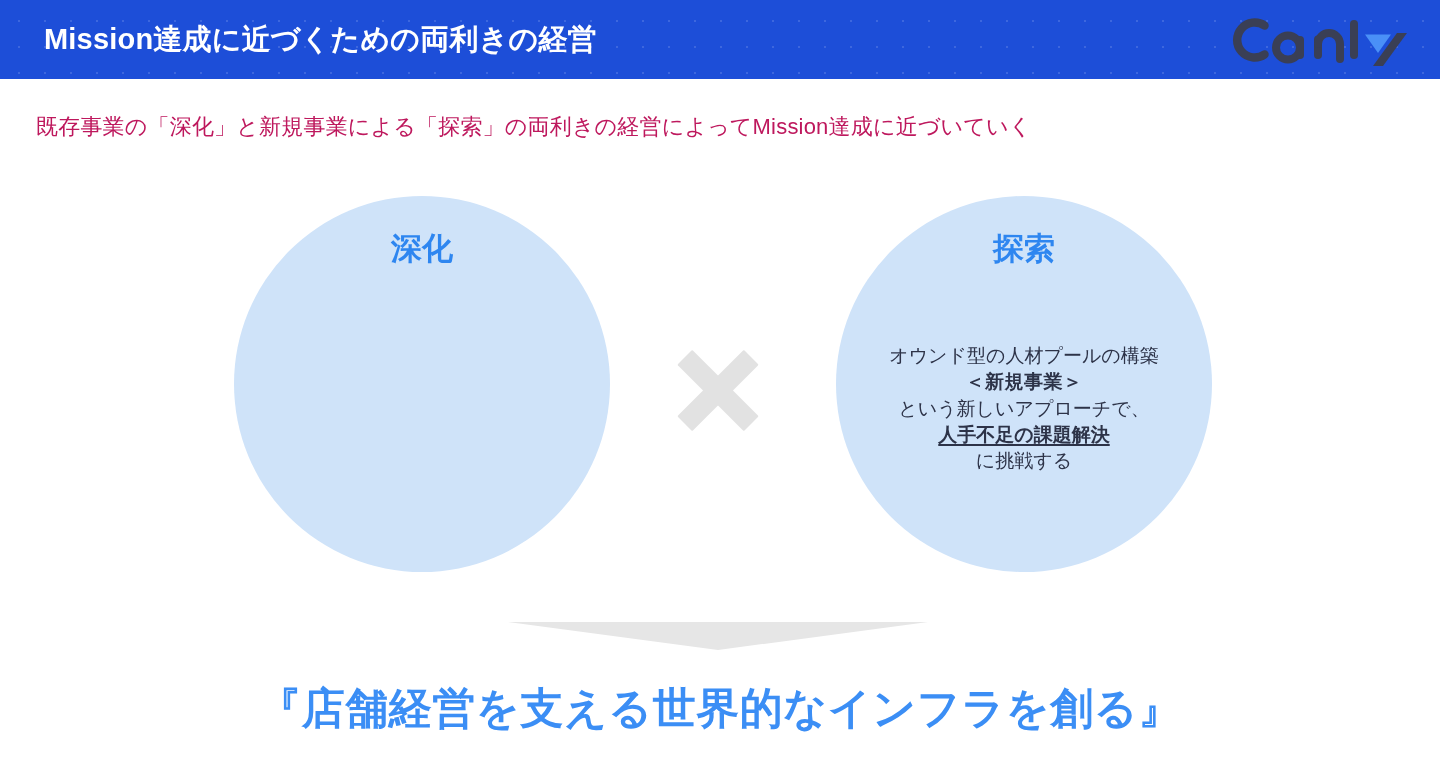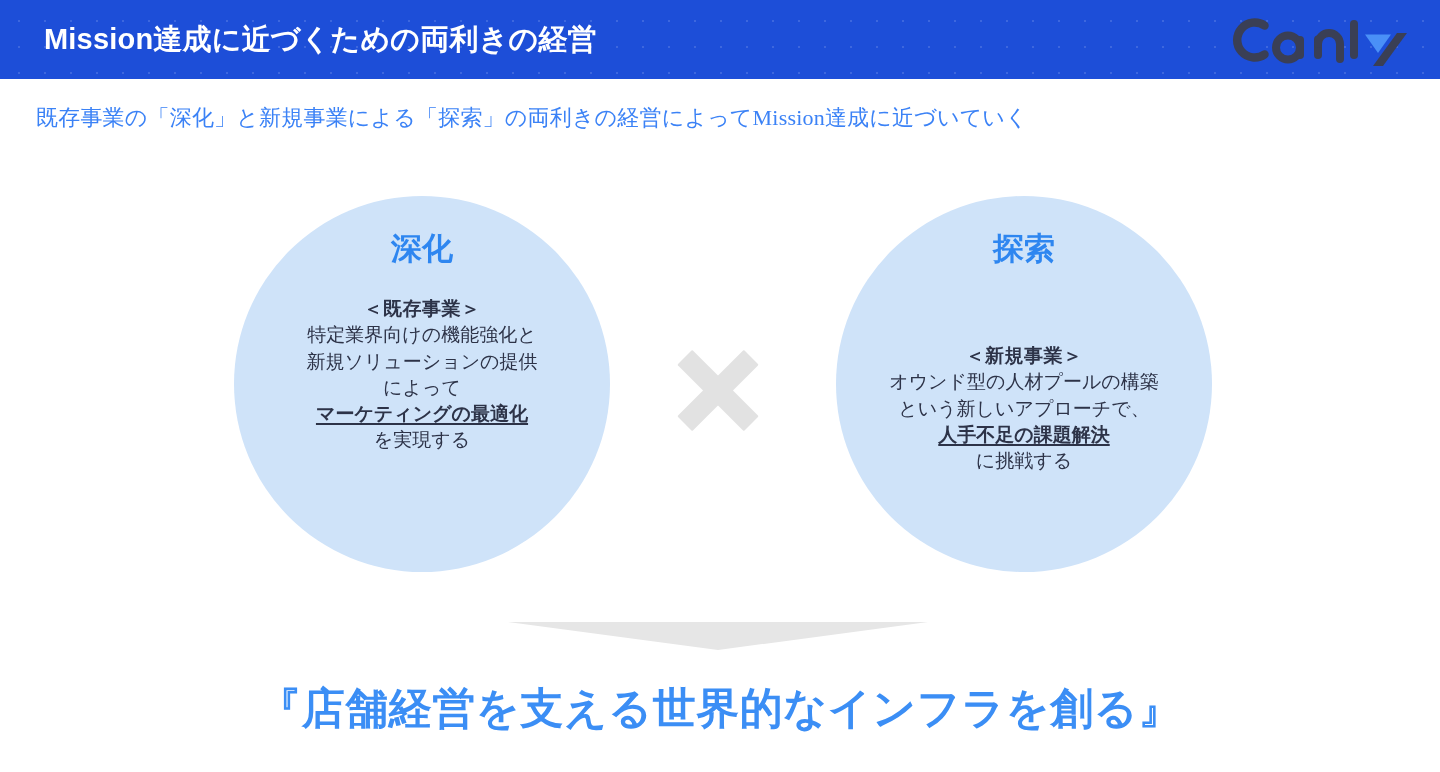--- a/index.html
+++ b/index.html
@@ -67,27 +67,26 @@
     display: flex;
     align-items: center;
     z-index: 2;
   }
   .logo svg { display: block; }
 
   
   .subtitle {
     position: absolute;
     left: 36px;
-    top: 103px;
+    top: 112px;
     font-size: 22px;
     font-weight: 400;
-    color: #3b82f6;
+    color: #be185d;
     letter-spacing: 0.2px;
     white-space: nowrap;
-    font-family: Liberation Serif, serif;
   }
 
   
   .circles {
     position: absolute;
     left: 0;
     top: 192px;
     width: 1440px;
     height: 392px;
   }
@@ -202,35 +201,27 @@
       </svg>
     </div>
   </div>
 
   <div class="subtitle">既存事業の「深化」と新規事業による「探索」の両利きの経営によってMission達成に近づいていく</div>
 
   <div class="circles">
 
     <div class="bubble left">
       <div class="bubble-title">深化</div>
-      <div class="bubble-body">
-        <div class="row lead">＜既存事業＞</div>
-        <div class="row">特定業界向けの機能強化と</div>
-        <div class="row">新規ソリューションの提供</div>
-        <div class="row">によって</div>
-        <div class="row emphasis">マーケティングの最適化</div>
-        <div class="row">を実現する</div>
-      </div>
     </div>
 
     <div class="bubble right">
       <div class="bubble-title">探索</div>
       <div class="bubble-body">
+        <div class="row">オウンド型の人材プールの構築</div>
         <div class="row lead">＜新規事業＞</div>
-        <div class="row">オウンド型の人材プールの構築</div>
         <div class="row">という新しいアプローチで、</div>
         <div class="row emphasis">人手不足の課題解決</div>
         <div class="row">に挑戦する</div>
       </div>
     </div>
   </div>
 
   <div class="cross">
     <span class="a"></span>
     <span class="b"></span>

